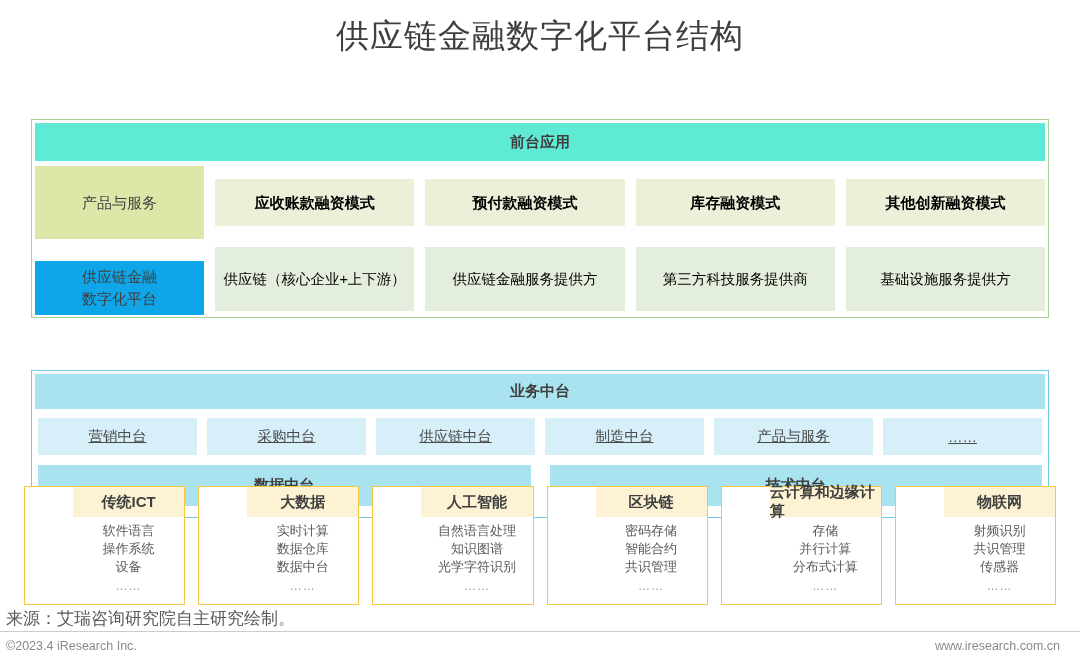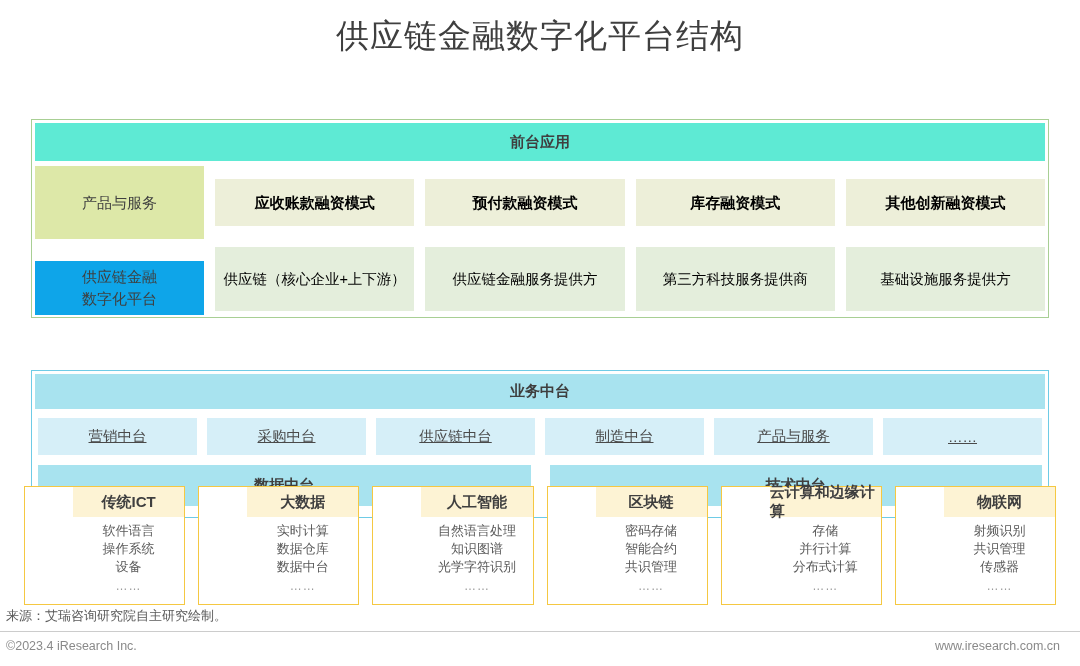--- a/index.html
+++ b/index.html
@@ -163,21 +163,21 @@
     font-size: 13px;
     color: #5a5a5a;
     line-height: 18px;
   }
   .card-body .dots { font-size: 12px; color: #9a9a9a; letter-spacing: 1px; margin-top: 1px; }
 
   
   .source-note {
     position: absolute;
     left: 6px; top: 607px;
-    font-size: 13px;
+    font-size: 17px;
     color: #5a5a5a;
   }
   .footer-rule {
     position: absolute;
     left: 0; right: 0; top: 631px;
     height: 1px;
     background: #cccccc;
   }
   .footer-left {
     position: absolute;

